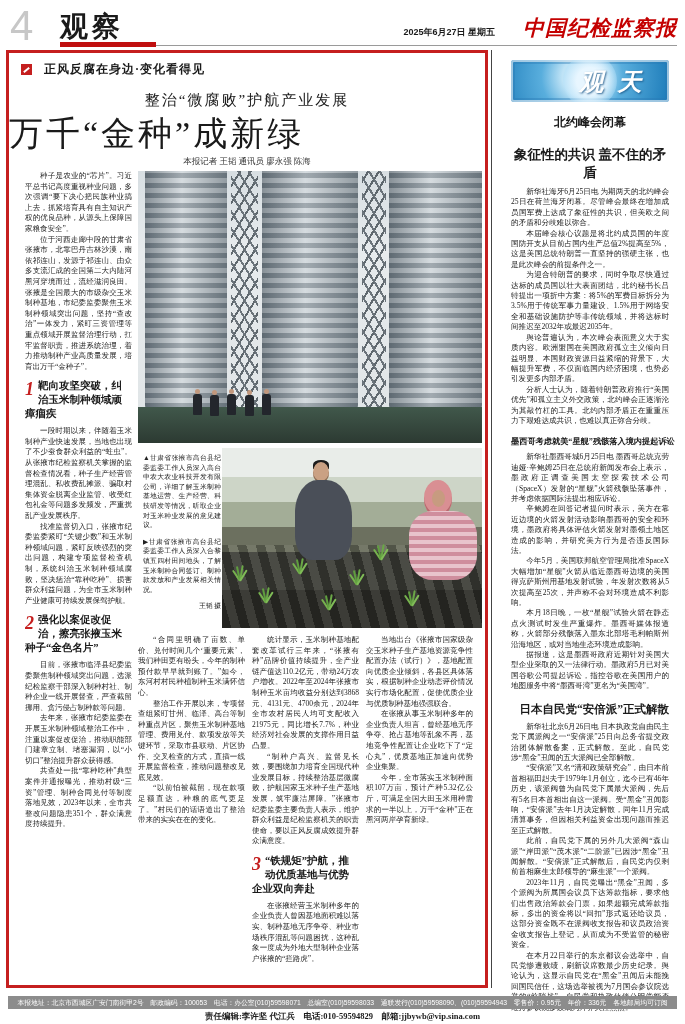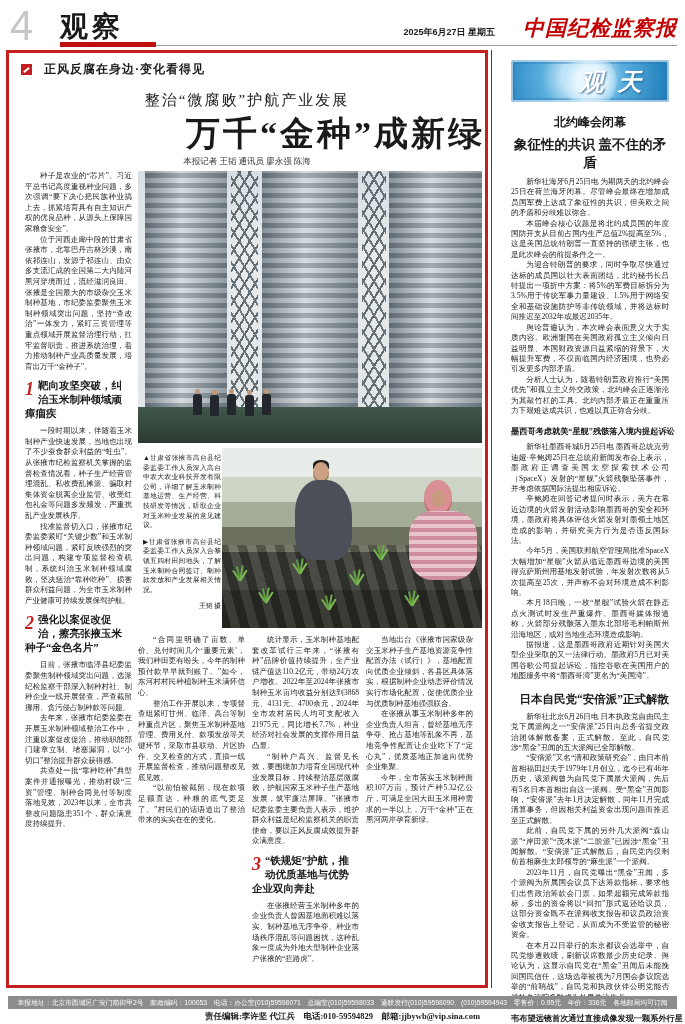--- a/index.html
+++ b/index.html
@@ -12,21 +12,21 @@
   .header-redbar{position:absolute;left:60px;top:42px;width:96px;height:5px;background:#c00f0f;}
   .header-date{position:absolute;right:190px;top:26px;font-size:9px;font-weight:bold;font-family:"Liberation Sans",sans-serif;}
   .masthead{position:absolute;right:8px;top:14px;font-size:21px;color:#c40000;font-weight:bold;font-style:italic;letter-spacing:1px;}
   
   .main-box{position:absolute;left:6px;top:50px;width:482px;height:938px;border:3px solid #c51f1f;background:#fff;box-sizing:border-box;}
   .tag-row{position:absolute;left:12px;top:8px;display:flex;align-items:center;gap:12px;}
   .tag-icon{width:11px;height:11px;background:#c51f1f;position:relative;flex:none;}
   .tag-icon::after{content:"";position:absolute;left:2px;top:5px;width:7px;height:2px;background:#fff;transform:rotate(-40deg);}
   .tag-label{font-size:12px;font-weight:bold;letter-spacing:1px;}
   .kicker{position:absolute;left:0;right:0;top:38px;text-align:center;font-size:15px;font-weight:normal;letter-spacing:2px;}
-  .headline{position:absolute;left:0;right:0;top:58px;text-align:right;font-size:34px;font-weight:700;letter-spacing:3px;}
+  .headline{position:absolute;left:0;right:0;top:58px;text-align:left;font-size:34px;font-weight:400;letter-spacing:3px;}
   .byline{position:absolute;left:0;right:0;top:103px;text-align:center;font-size:8.5px;color:#333;}
   
   .textcol{position:absolute;overflow:hidden;}
   .textcol p{margin:0;text-indent:2em;text-align:justify;font-size:7.5px;line-height:10.6px;color:#222;}
   .col1{left:16px;top:118px;width:107px;height:812px;}
   .col2{left:129px;top:582px;width:107px;height:348px;}
   .col3{left:243px;top:582px;width:107px;height:348px;}
   .col4{left:357px;top:582px;width:107px;height:348px;}
   .subhead{margin:7px 0 5px 0;font-size:10.5px;font-weight:bold;line-height:14px;}
   .subhead .num{float:left;font-size:18px;font-style:italic;font-weight:bold;color:#c51f1f;margin:1px 4px 0 0;line-height:18px;}
@@ -75,21 +75,21 @@
   .v-rule{position:absolute;left:491px;top:50px;width:1px;height:938px;background:#444;}
   .sidebar{position:absolute;left:499px;top:50px;width:180px;height:938px;}
   .banner{position:relative;margin:10px 10px 12px 12px;height:42px;border-radius:3px;overflow:hidden;
     background:radial-gradient(circle at 45% 40%,#bfe3f6 0 22%,#59aedd 45%,#1b7ab8 100%);
     box-shadow:inset 0 0 0 2px rgba(255,255,255,.55), inset 0 0 0 4px rgba(40,120,180,.4);}
   .banner .globe{position:absolute;left:50%;top:50%;width:54px;height:54px;margin:-27px 0 0 -27px;border-radius:50%;
     background:radial-gradient(circle,#e8f6ff 0 35%,rgba(180,225,250,.4) 70%,transparent 75%);}
   .banner .banner-text{position:absolute;left:0;right:0;top:6px;text-align:center;color:#fff;font-size:24px;font-weight:bold;
     font-style:italic;letter-spacing:14px;text-shadow:1px 1px 2px rgba(20,80,130,.8);text-indent:14px;margin-left:41px;}
   .sb-art{margin:0 10px 10px 12px;}
-  .sb-kicker{text-align:center;font-size:12px;font-weight:bold;margin-bottom:5px;}
+  .sb-kicker{text-align:center;font-size:12px;font-weight:bold;margin-bottom:15px;}
   .sb-head-lg{text-align:center;font-size:13.5px;font-weight:900;letter-spacing:0;margin-bottom:5px;}
   .sb-head-md{text-align:right;font-size:11.5px;font-weight:900;margin:8px 0 5px 4px;}
   .sb-head-sm{text-align:right;font-size:8.2px;font-weight:900;white-space:nowrap;margin:8px 0 5px 0;}
   .sb-art p{margin:0;text-indent:2em;text-align:justify;font-size:7.6px;line-height:10.4px;color:#222;}
   
   .footer-bar{position:absolute;left:8px;top:996px;width:669px;height:13px;background:#8c8c8c;color:#fff;
     font-size:6.8px;line-height:13px;text-align:center;font-family:"Liberation Sans",sans-serif;white-space:nowrap;overflow:hidden;}
   .editor-line{position:absolute;left:0;right:0;top:1011px;text-align:center;font-size:8.5px;font-weight:bold;}
 </style>
 </head>

